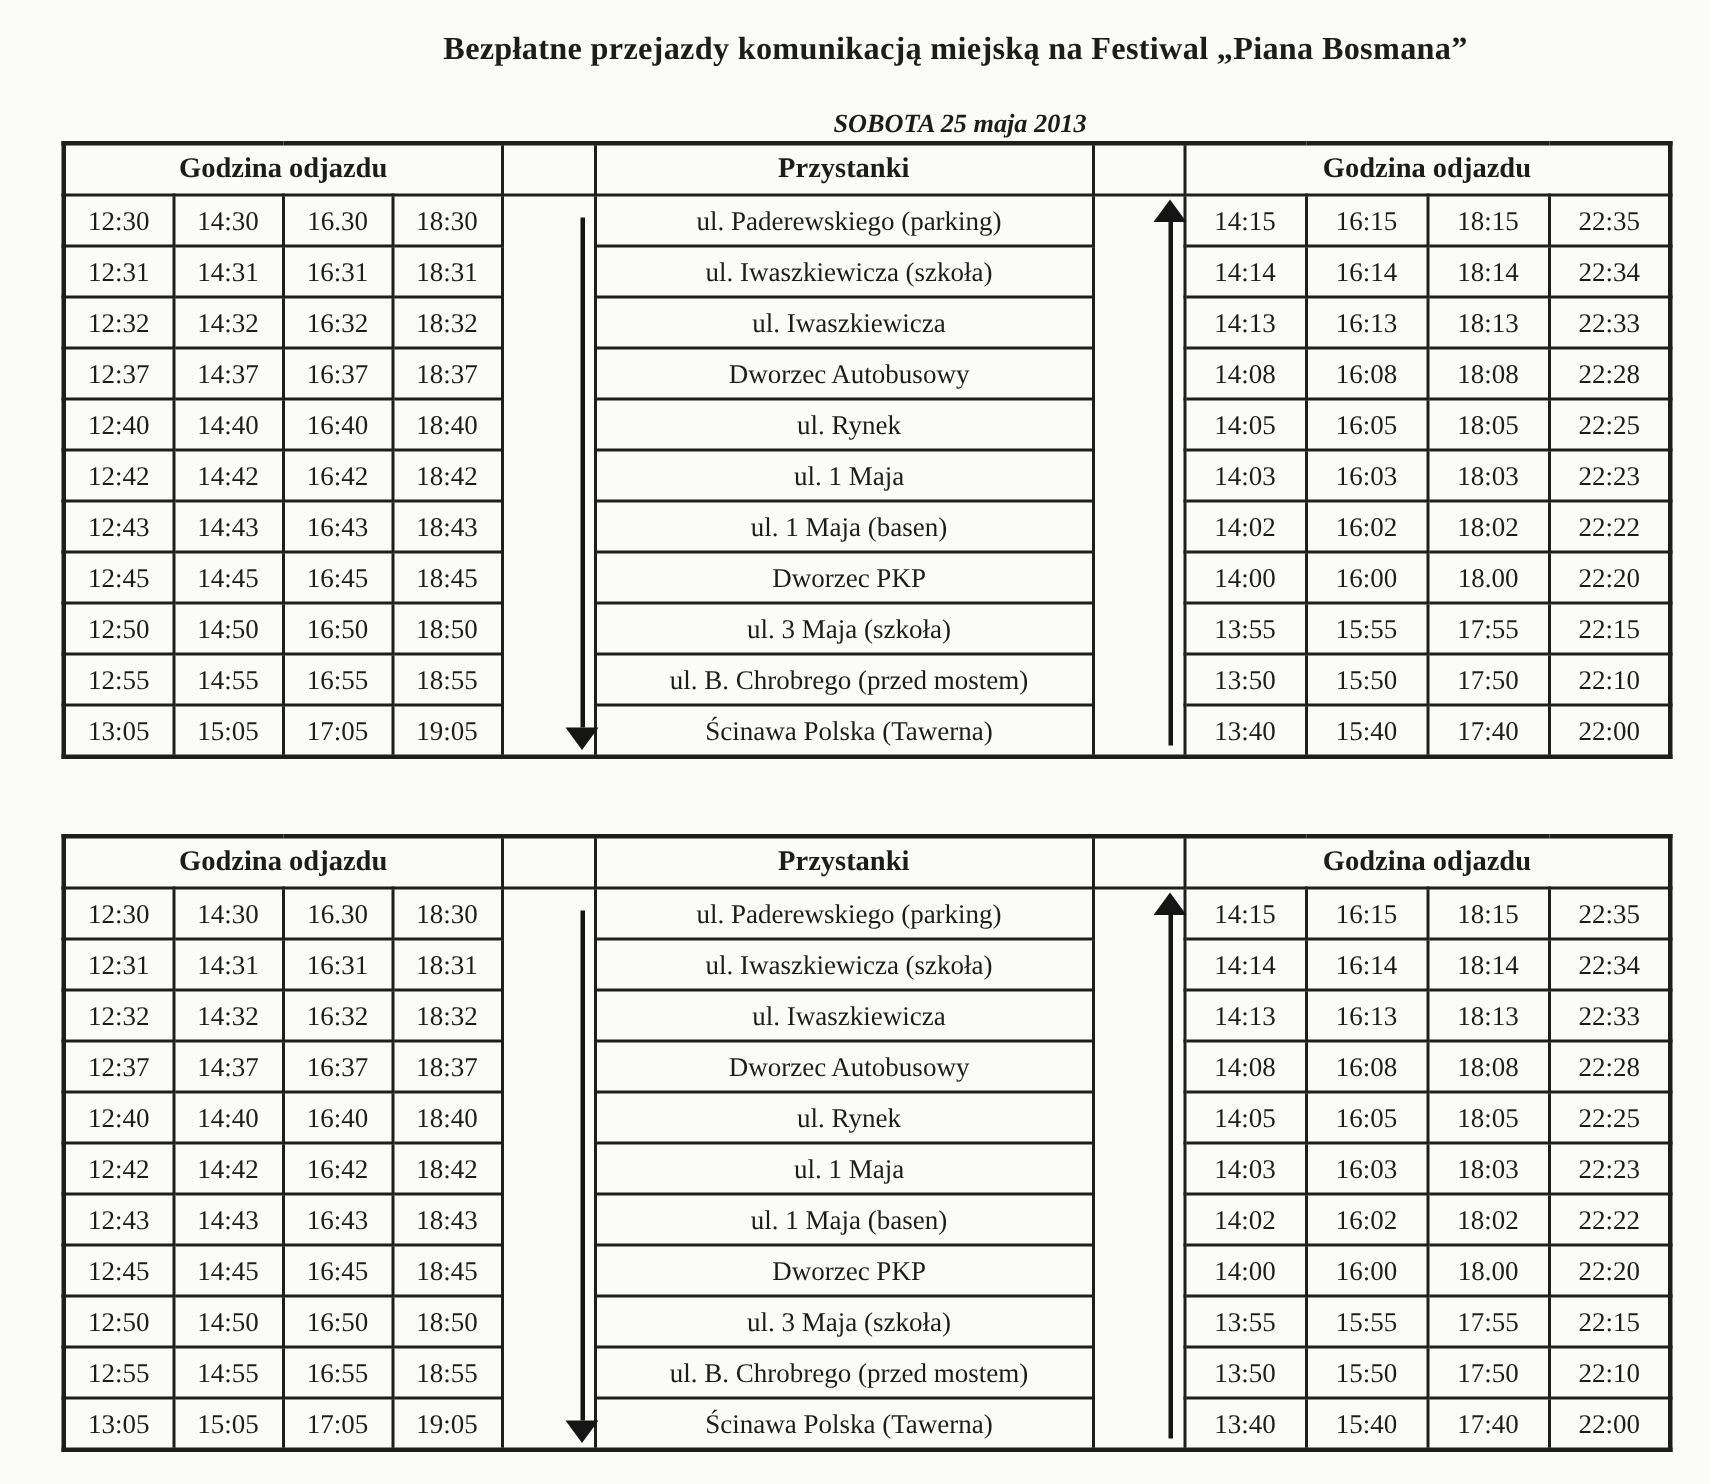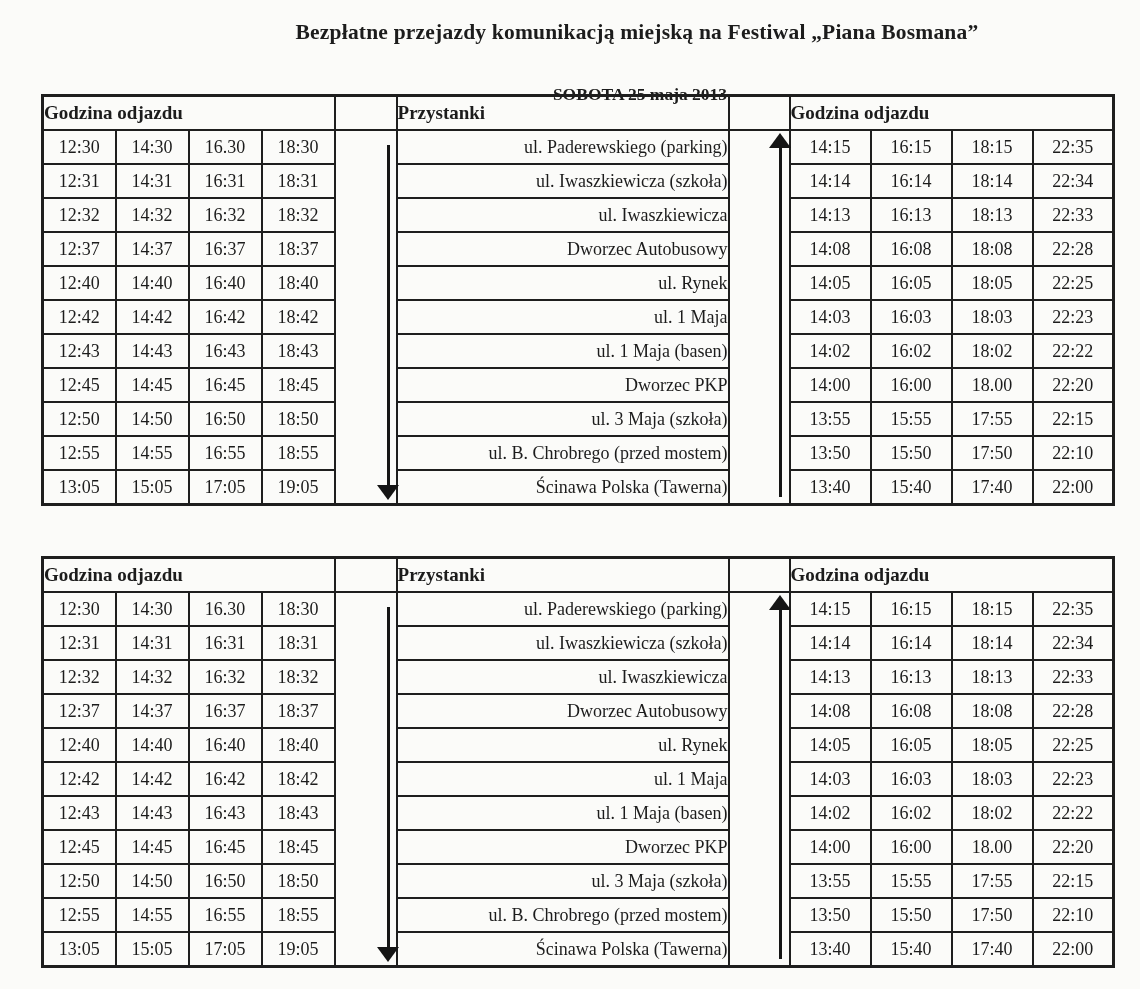--- a/index.html
+++ b/index.html
@@ -20,47 +20,47 @@
     letter-spacing:0.2px;
     white-space:pre;
   }
   .subtitle {
     position:absolute; left:0; width:1140px;
     box-sizing:border-box; padding-left:140px;
     text-align:center;
     font-size:17.5px; font-weight:bold;
     white-space:pre;
   }
-  #subtitle-sat { top:84px; }
+  #subtitle-sat { top:72px;font-style:italic; }
   #subtitle-sun { top:533px; }
 
   table.timetable {
     position:absolute; left:41px;
     width:1074px;
     border-collapse:collapse;
     table-layout:fixed;
     border:3px solid #1e1e1e;
   }
   #table-sat { top:94px; }
   #table-sun { top:556px; }
 
   .timetable th, .timetable td {
     border:2px solid #1e1e1e;
     padding:0;
     height:32px;
     overflow:visible;
   }
   .timetable th {
-    font-size:19px; font-weight:bold; text-align:left;
+    font-size:19px; font-weight:bold; text-align:center;
   }
   .timetable td.time-cell {
     font-size:18px; text-align:center;
   }
   .timetable td.stop-cell {
-    font-size:18px; text-align:right; padding-left:7px;
+    font-size:18px; text-align:center; padding-left:7px;
   }
   .col-tl { width:73px; }
   .col-ga { width:62px; }
   .col-stop { width:332px; }
   .col-gb { width:61px; }
   .col-tr { width:81px; }
 
   td.gap-cell { position:relative; }
 
   .route-arrow {

